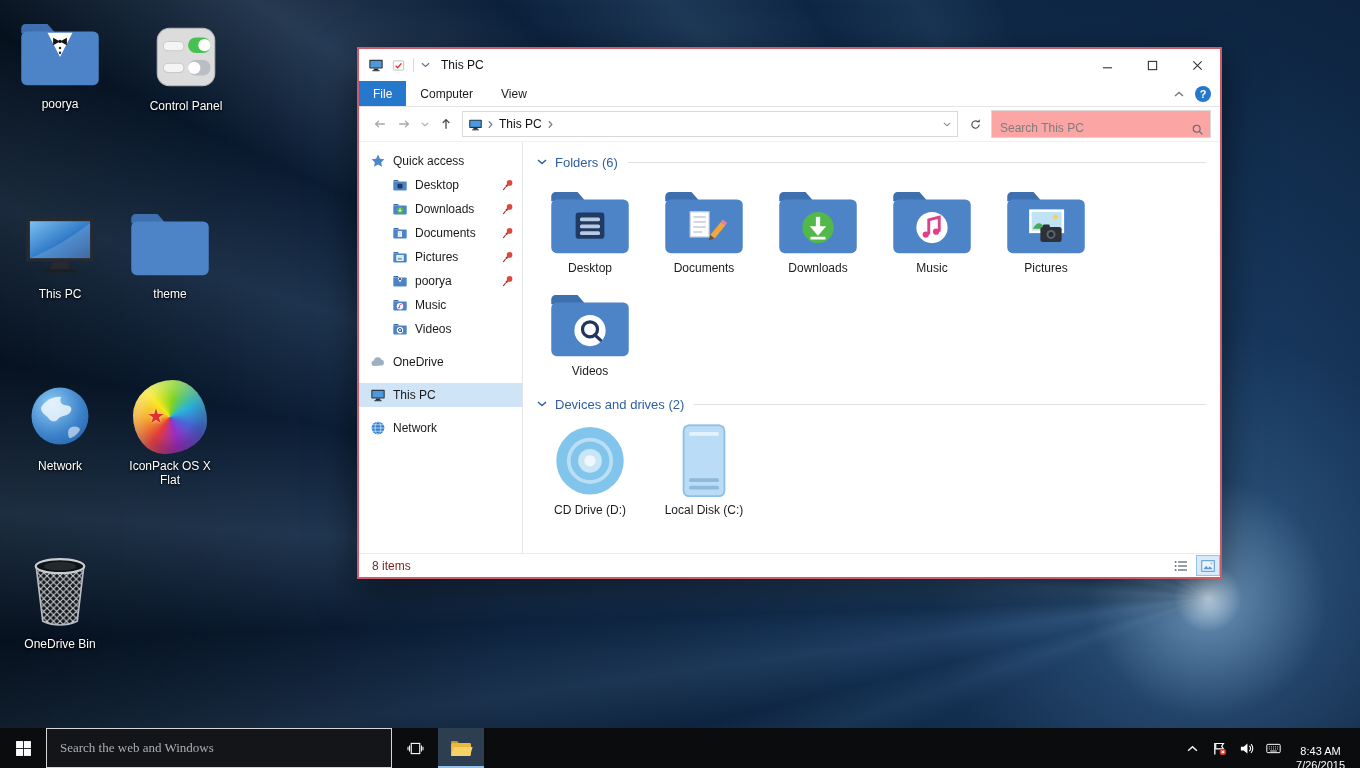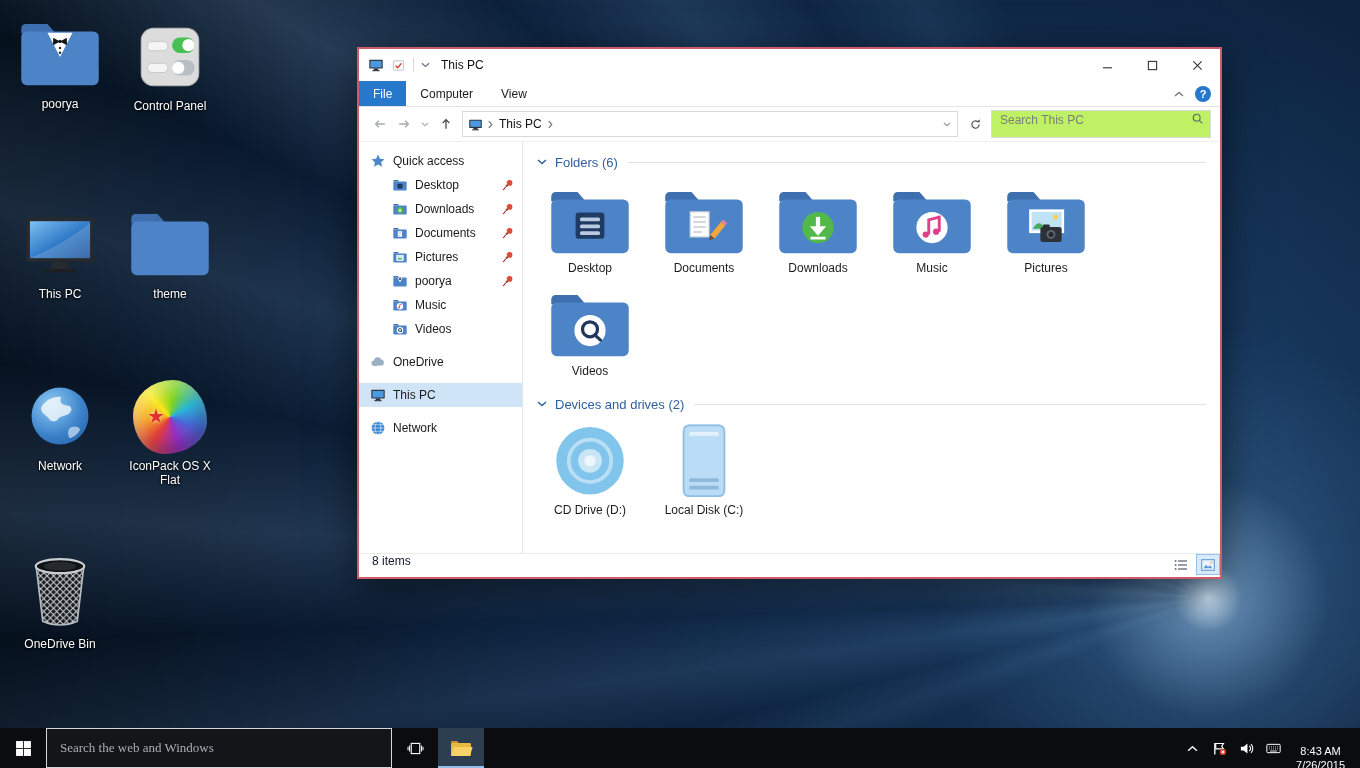--- a/index.html
+++ b/index.html
@@ -67,21 +67,21 @@
   .addressbox{flex:1;height:24px;margin:0 5px 0 4px;border:1px solid #d9d9d9;display:flex;align-items:center;background:#fff;padding-left:5px;}
   .addressbox .bc-ic{width:15px;height:15px;flex:none;}
   .bc-chev{width:14px;display:flex;justify-content:center;color:#6b7684;}
   .bc-chev svg{width:5px;height:9px;}
   .bc-text{padding:0 2px;color:#111;}
   .ab-spacer{flex:1;}
   .ab-btn{width:20px;height:22px;display:flex;align-items:center;justify-content:center;color:#8b929a;}
   .ab-btn svg{width:8px;height:5px;}
   .refreshbtn{width:24px;height:24px;display:flex;align-items:center;justify-content:center;color:#474e56;margin-right:4px;}
   .refreshbtn svg{width:13px;height:13px;}
-  .searchbox{width:206px;height:24px;border:1px solid #d9d9d9;display:flex;align-items:flex-start;padding:1px 6px;background:#bef264;}
+  .searchbox{width:206px;height:24px;border:1px solid #d9d9d9;display:flex;align-items:flex-end;padding:1px 6px;background:#fca5a5;}
   .searchbox input{border:0;outline:0;flex:1;font-size:12px;color:#333;font-family:inherit;background:transparent;min-width:0;}
   .searchbox input::placeholder{color:#7d7d7d;}
   .searchbox .mag{width:13px;height:13px;color:#5f6a75;flex:none;}
 
   .wbody{flex:1;display:flex;min-height:0;}
   .navpane{width:163px;flex:none;padding-top:7px;position:relative;}
   .nrow{height:24px;display:flex;align-items:center;padding-left:11px;position:relative;font-size:12px;color:#1a1a1a;}
   .nrow .nic{width:16px;height:16px;margin-right:7px;flex:none;}
   .nrow.child{padding-left:33px;}
   .nrow.sel{background:#cfe4f7;}
@@ -93,22 +93,22 @@
   .ghead .gchev{width:10px;height:6px;margin-right:8px;color:#2e5e9e;flex:none;}
   .ghead .gtitle{white-space:nowrap;text-align:center;}
   .ghead .gline{flex:1;height:1px;background:#e1e1e1;margin-left:10px;}
   .tiles{display:flex;flex-wrap:wrap;}
   .tile{width:106px;margin:0 8px 8px 0;display:flex;flex-direction:column;align-items:center;}
   .tile .ticon{width:90px;height:80px;}
   .tile .tlbl{font-size:12px;color:#1c1c1c;margin-top:1px;max-width:104px;text-align:center;
     white-space:nowrap;overflow:hidden;text-overflow:ellipsis;}
   .grp2{margin-top:6px;}
 
-  .statusbar{height:23px;border-top:1px solid #ebebeb;display:flex;padding:0 0 0 13px;flex:none;
-    font-size:12px;color:#0f172a;background:#fff;}
+  .statusbar{height:23px;border-top:1px solid #ebebeb;display:flex;align-items:center;padding:0 0 0 13px;flex:none;
+    font-size:12px;color:#7f1d1d;background:#fff;}
   .views{margin-left:auto;display:flex;gap:3px;}
   .vbtn{width:22px;height:19px;display:flex;align-items:center;justify-content:center;border:1px solid transparent;}
   .vbtn.sel{border-color:#93c1ec;background:#d9ebfb;}
   .vbtn svg{width:14px;height:12px;}
 
   
   .taskbar{position:absolute;left:0;bottom:0;width:1360px;height:40px;background:#0b0c0e;z-index:50;
     display:flex;align-items:stretch;}
   .tbtn{width:46px;display:flex;align-items:center;justify-content:center;flex:none;}
   .tbtn svg{width:17px;height:17px;}
@@ -325,21 +325,21 @@
       <path d="M30.5 20.5L36 23.5l-5.5 3z" fill="#141414"></path>
       <path d="M41.5 20.5L36 23.5l5.5 3z" fill="#141414"></path>
       <circle cx="36" cy="23.5" r="1.3" fill="#141414"></circle>
       <circle cx="36" cy="28.8" r="1" fill="#2b2b2b"></circle>
       <circle cx="36" cy="32.6" r="1" fill="#2b2b2b"></circle>
     </svg>
   </div>
   <div class="lbl">poorya</div>
 </div>
 
-<div class="dicon" style="left:118px;top:10px">
+<div class="dicon" style="left:134px;top:10px">
   <div class="ic-box">
     <svg width="74" height="74" viewBox="0 0 72 72">
       <rect x="8" y="8" width="56" height="56" rx="12" fill="#dcdcdc" stroke="#b9b9b9"></rect>
       <rect x="14" y="21" width="20" height="9" rx="4.5" fill="#f4f4f4" stroke="#c9c9c9"></rect>
       <rect x="14" y="42" width="20" height="9" rx="4.5" fill="#f4f4f4" stroke="#c9c9c9"></rect>
       <rect x="38" y="17" width="22" height="15" rx="7.5" fill="#47c152"></rect>
       <circle cx="54" cy="24.5" r="6" fill="#fff"></circle>
       <rect x="38" y="39" width="22" height="15" rx="7.5" fill="#b9bec4"></rect>
       <circle cx="44" cy="46.5" r="6" fill="#fff"></circle>
     </svg>

